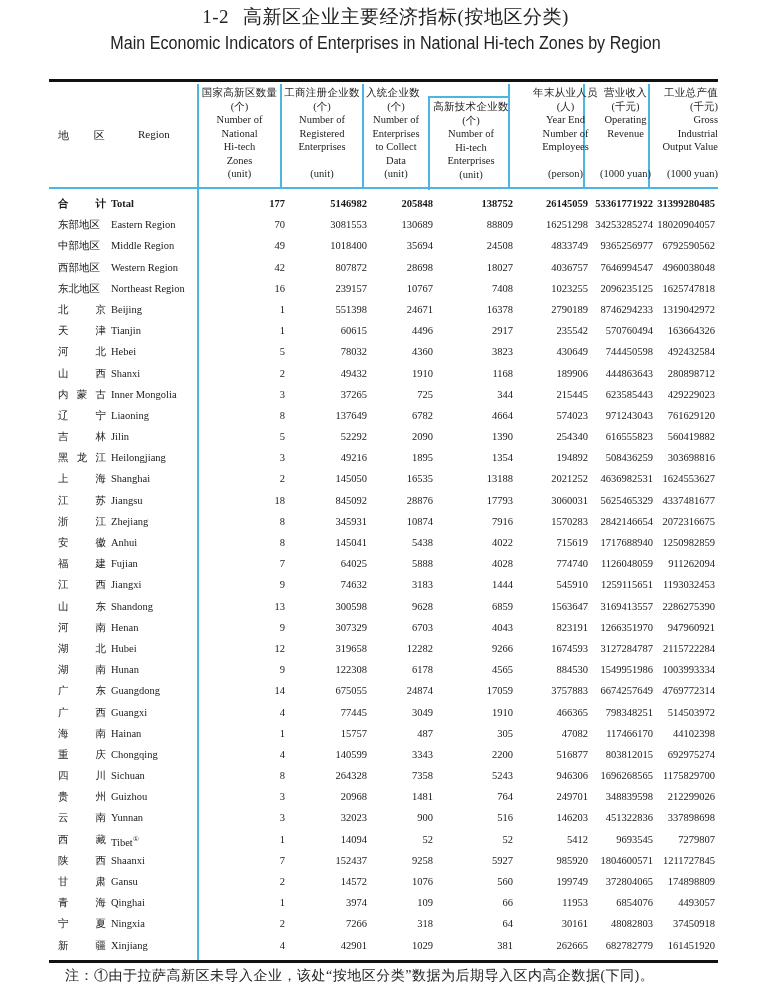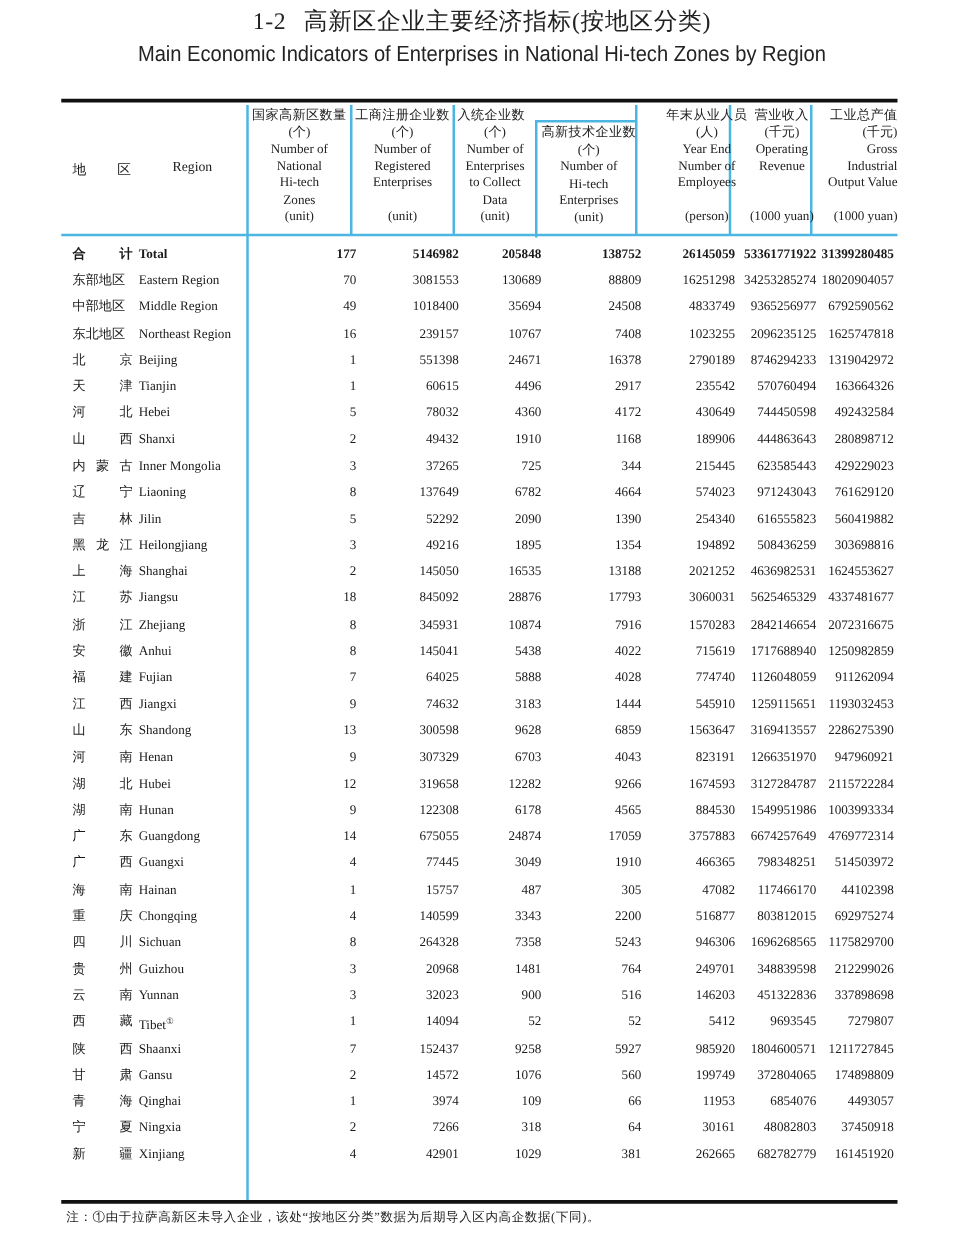--- a/index.html
+++ b/index.html
@@ -42,21 +42,21 @@
   .row .v { position: absolute; text-align: right; white-space: nowrap; }
   .row .v0 { right: 433px; }
   .row .v1 { right: 351px; }
   .row .v2 { right: 285px; }
   .row .v3 { right: 205px; }
   .row .v4 { right: 130px; }
   .row .v5 { right: 65px; }
   .row .v6 { right: 3px; font-family: Liberation Serif, serif; }
   sup { font-size: 7px; }
   .note {
-    position: absolute; left: 53px; top: 967px; font-size: 10px; color: #222; letter-spacing: 0.5px;
+    position: absolute; left: 65px; top: 967px; font-size: 14px; color: #222; letter-spacing: 0.5px;
   }
 </style>
 </head>
 <body>
 
 <div class="title-cn">
   <span class="num">1-2</span><span>高新区企业主要经济指标(按地区分类)</span>
 </div>
 <div class="title-en">Main Economic Indicators of Enterprises in National Hi-tech Zones by Region</div>
 
@@ -177,20 +177,33 @@
       <div class="v v0">49</div>
       <div class="v v1">1018400</div>
       <div class="v v2">35694</div>
       <div class="v v3">24508</div>
       <div class="v v4">4833749</div>
       <div class="v v5">9365256977</div>
       <div class="v v6">6792590562</div>
     </div>
     <div class="row">
       <div class="cn full">
+        <span>西部地区</span>
+      </div>
+      <div class="en"><span>Western Region</span></div>
+      <div class="v v0">42</div>
+      <div class="v v1">807872</div>
+      <div class="v v2">28698</div>
+      <div class="v v3">18027</div>
+      <div class="v v4">4036757</div>
+      <div class="v v5">7646994547</div>
+      <div class="v v6">4960038048</div>
+    </div>
+    <div class="row">
+      <div class="cn full">
         <span>东北地区</span>
       </div>
       <div class="en"><span>Northeast Region</span></div>
       <div class="v v0">16</div>
       <div class="v v1">239157</div>
       <div class="v v2">10767</div>
       <div class="v v3">7408</div>
       <div class="v v4">1023255</div>
       <div class="v v5">2096235125</div>
       <div class="v v6">1625747818</div>
@@ -225,21 +238,21 @@
     </div>
     <div class="row">
       <div class="cn">
         <span>河</span>
         <span>北</span>
       </div>
       <div class="en"><span>Hebei</span></div>
       <div class="v v0">5</div>
       <div class="v v1">78032</div>
       <div class="v v2">4360</div>
-      <div class="v v3">4172</div>
+      <div class="v v3">3823</div>
       <div class="v v4">430649</div>
       <div class="v v5">744450598</div>
       <div class="v v6">492432584</div>
     </div>
     <div class="row">
       <div class="cn">
         <span>山</span>
         <span>西</span>
       </div>
       <div class="en"><span>Shanxi</span></div>

